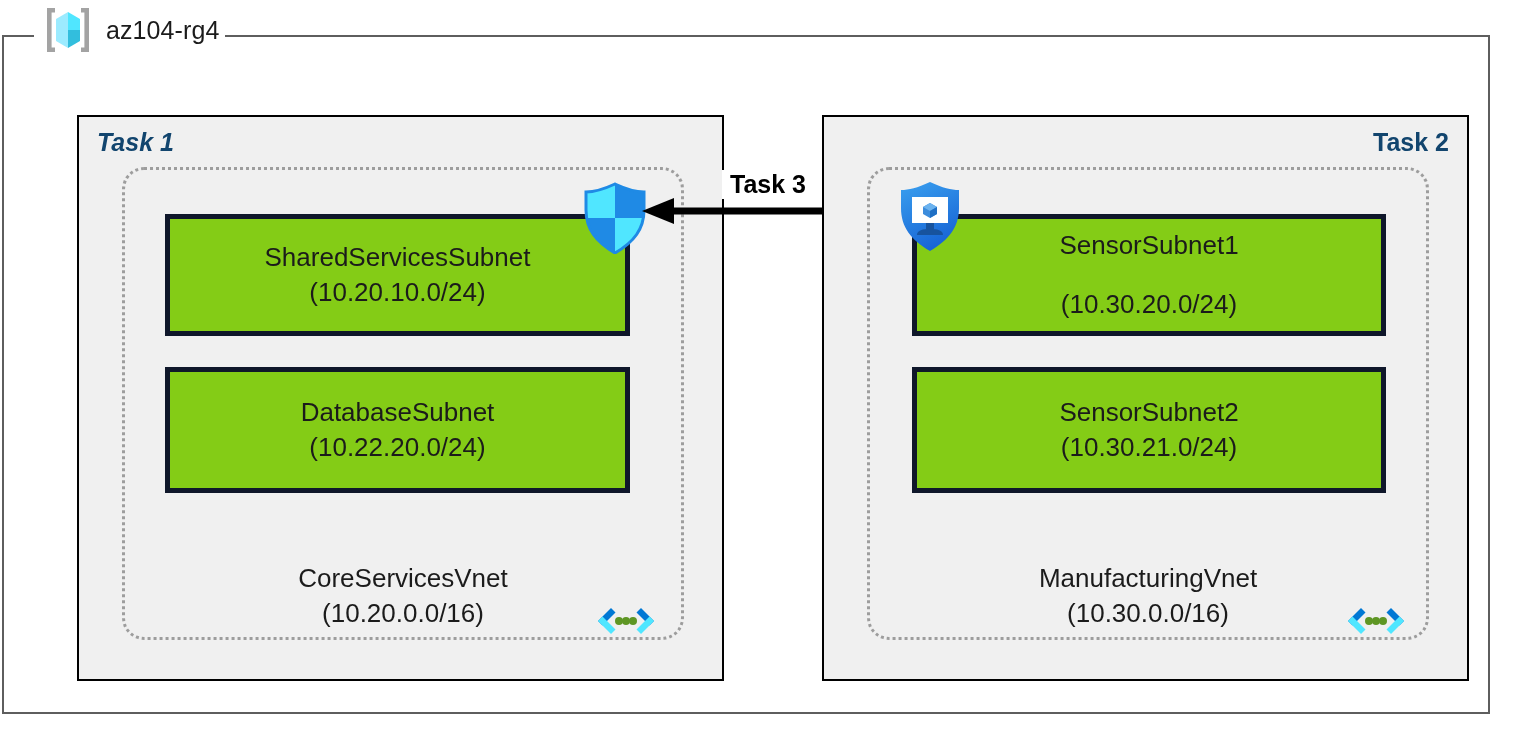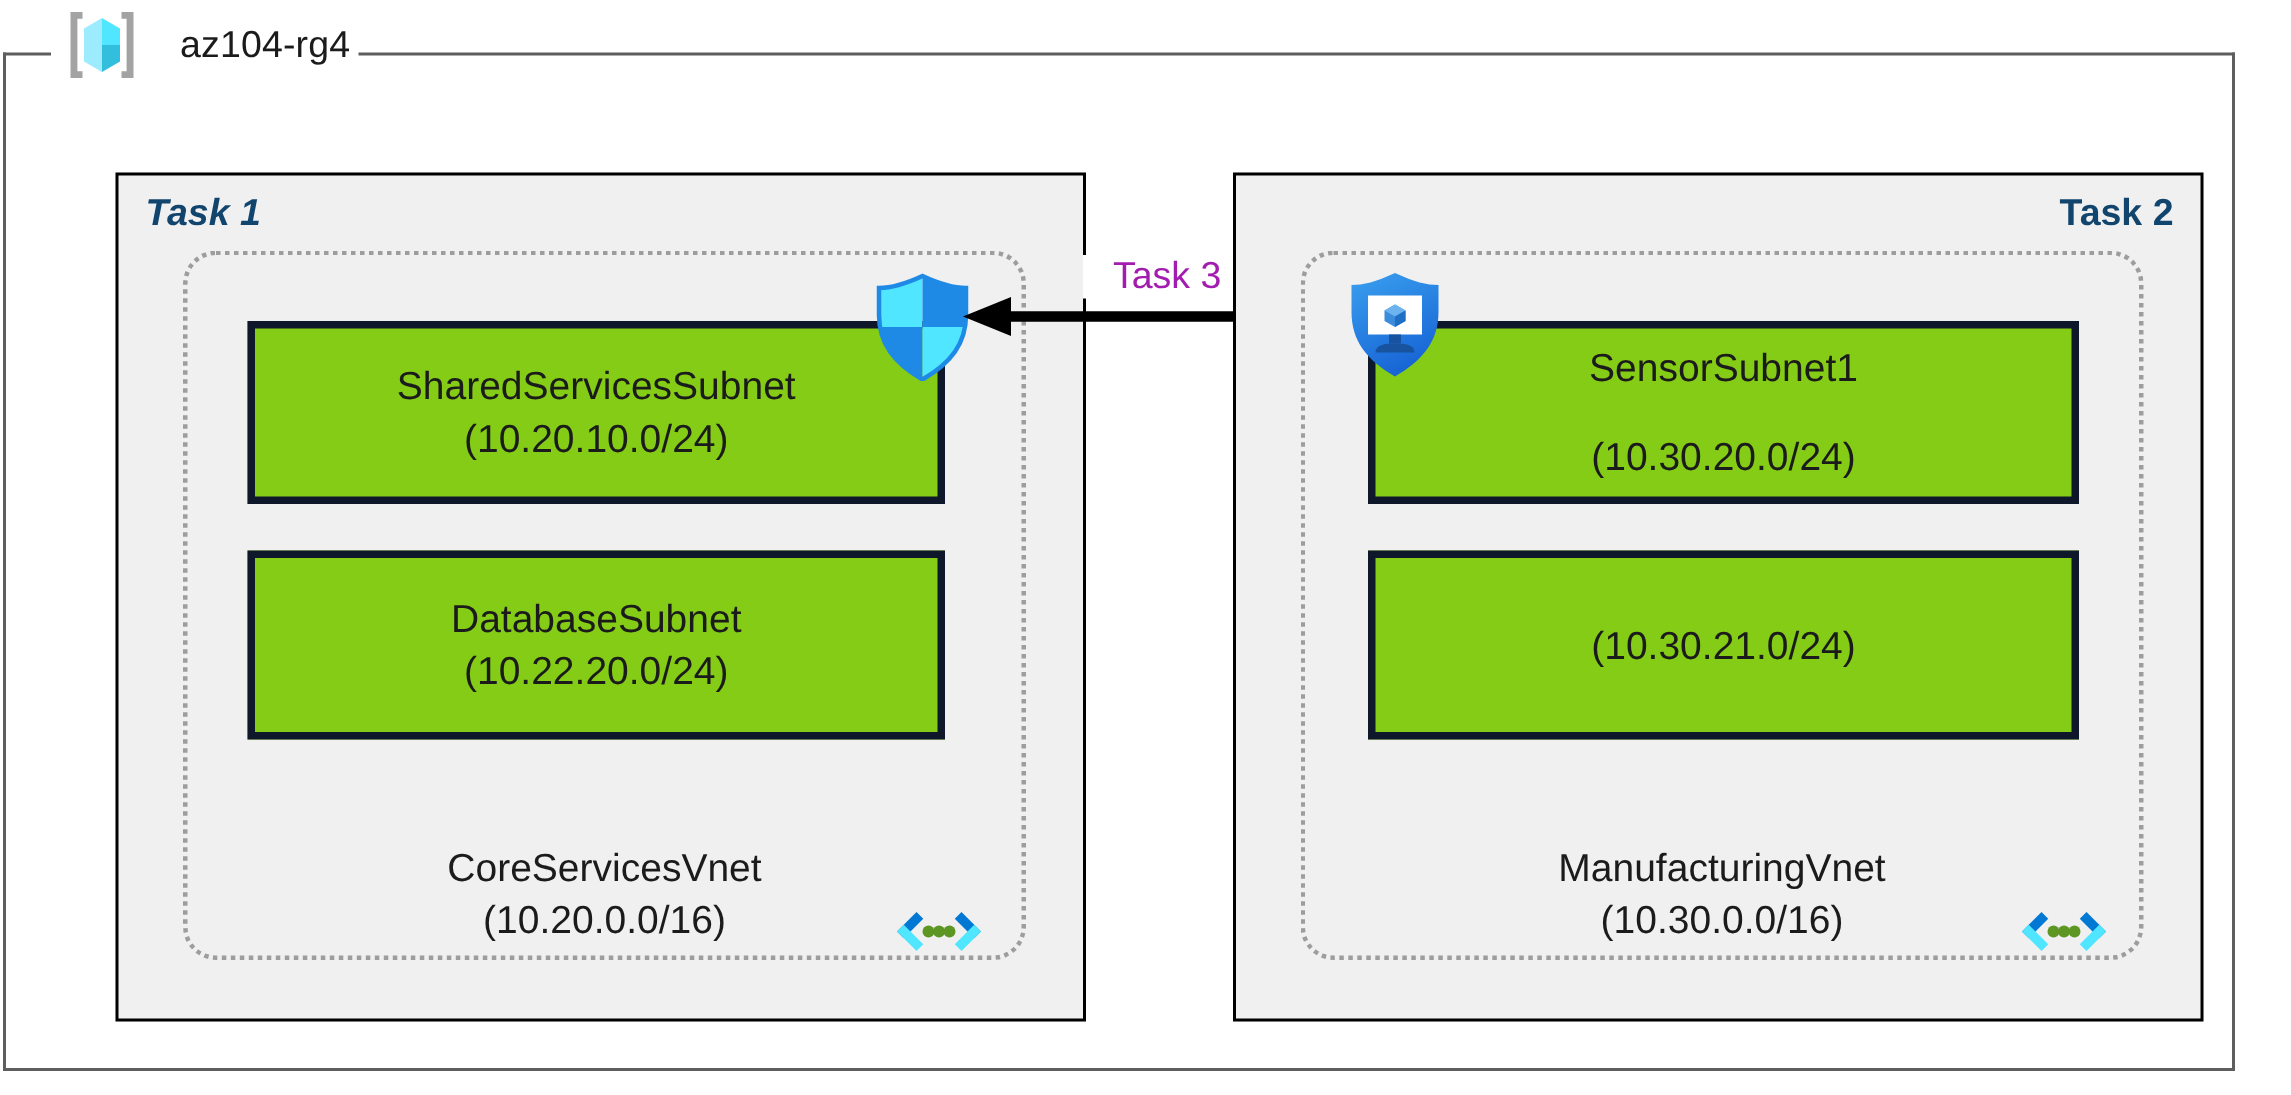--- a/index.html
+++ b/index.html
@@ -36,21 +36,20 @@
     align-items: center;
     gap: 12px;
     background: #ffffff;
     padding: 0 6px 0 0;
   }
   .rg-title-text {
     font-size: 25px;
     color: #1b1b1b;
     letter-spacing: 0.1px;
     white-space: nowrap;
-    margin-left: 14px;
   }
   .rg-icon { width: 52px; height: 52px; display: block; }
 
   
   .task-box {
     position: absolute;
     background: #f0f0f0;
     border: 2px solid #000000;
     box-sizing: border-box;
   }
@@ -134,25 +133,25 @@
     left: 640px;
     top: 196px;
     width: 272px;
     height: 30px;
   }
   #task3-label {
     position: absolute;
     left: 722px;
     top: 170px;
     font-size: 25px;
-    font-weight: normal;
-    color: #a21caf;
-    white-space: nowrap;
-    background: #ffffff;
-    padding: 0 20px;
+    font-weight: bold;
+    color: #000000;
+    white-space: nowrap;
+    background: #ffffff;
+    padding: 0 8px;
   }
 </style>
 </head>
 <body>
 
 <div id="canvas">
 
   <div class="rg-edge rg-edge-top-left"></div>
   <div class="rg-edge rg-edge-top-right"></div>
   <div class="rg-edge rg-edge-left"></div>
@@ -245,20 +244,21 @@
   </div>
 
   <div class="vnet-box" id="vnet2-box"></div>
 
   <div class="subnet-box" id="subnet-s1">
     <span class="subnet-name">SensorSubnet1</span>
     <span class="subnet-cidr">(10.30.20.0/24)</span>
   </div>
 
   <div class="subnet-box" id="subnet-s2">
+    <span class="subnet-name">SensorSubnet2</span>
     <span class="subnet-cidr">(10.30.21.0/24)</span>
   </div>
 
   <div class="vnet-caption" id="vnet2-caption">
     <span class="vnet-name">ManufacturingVnet</span>
     <span class="vnet-cidr">(10.30.0.0/16)</span>
   </div>
 
   <span class="vnet-icon" id="vnet2-icon">
     <svg viewBox="0 0 64 48" xmlns="http://www.w3.org/2000/svg">

